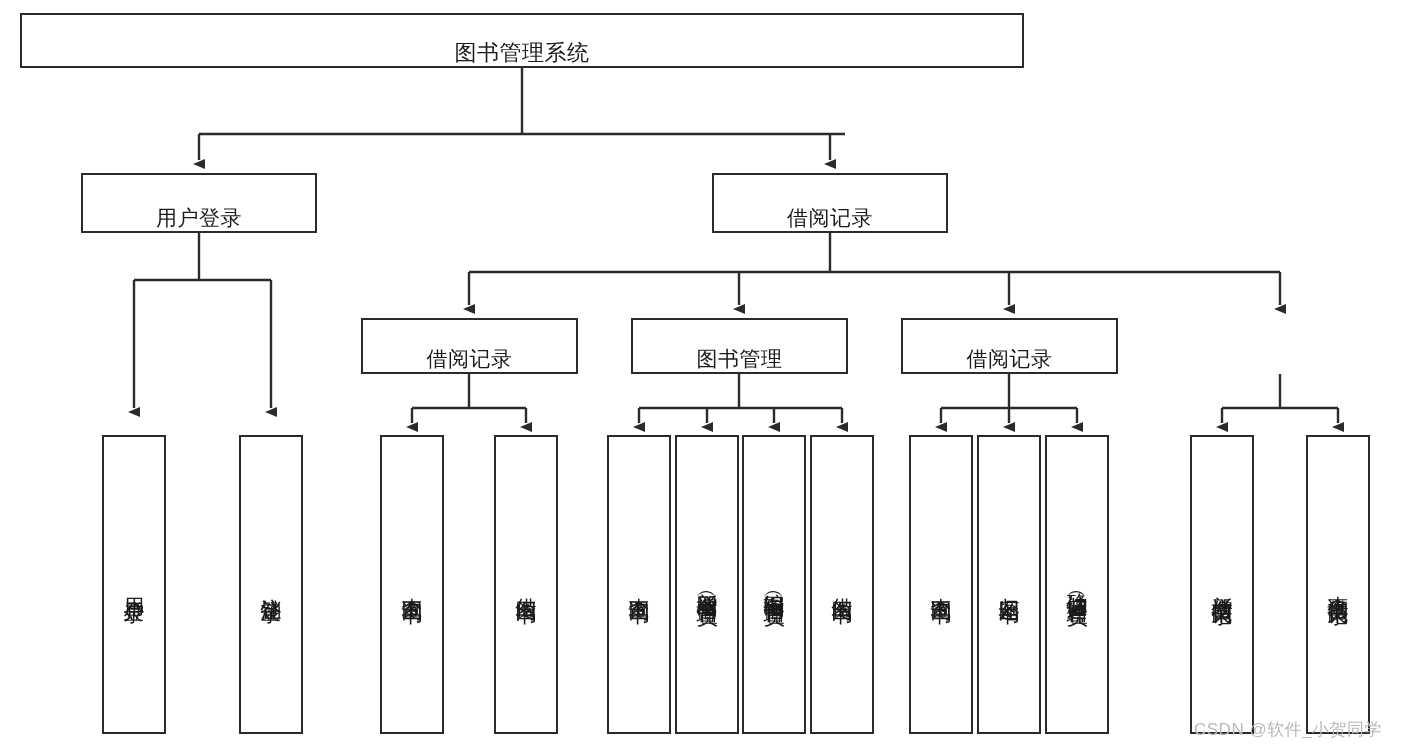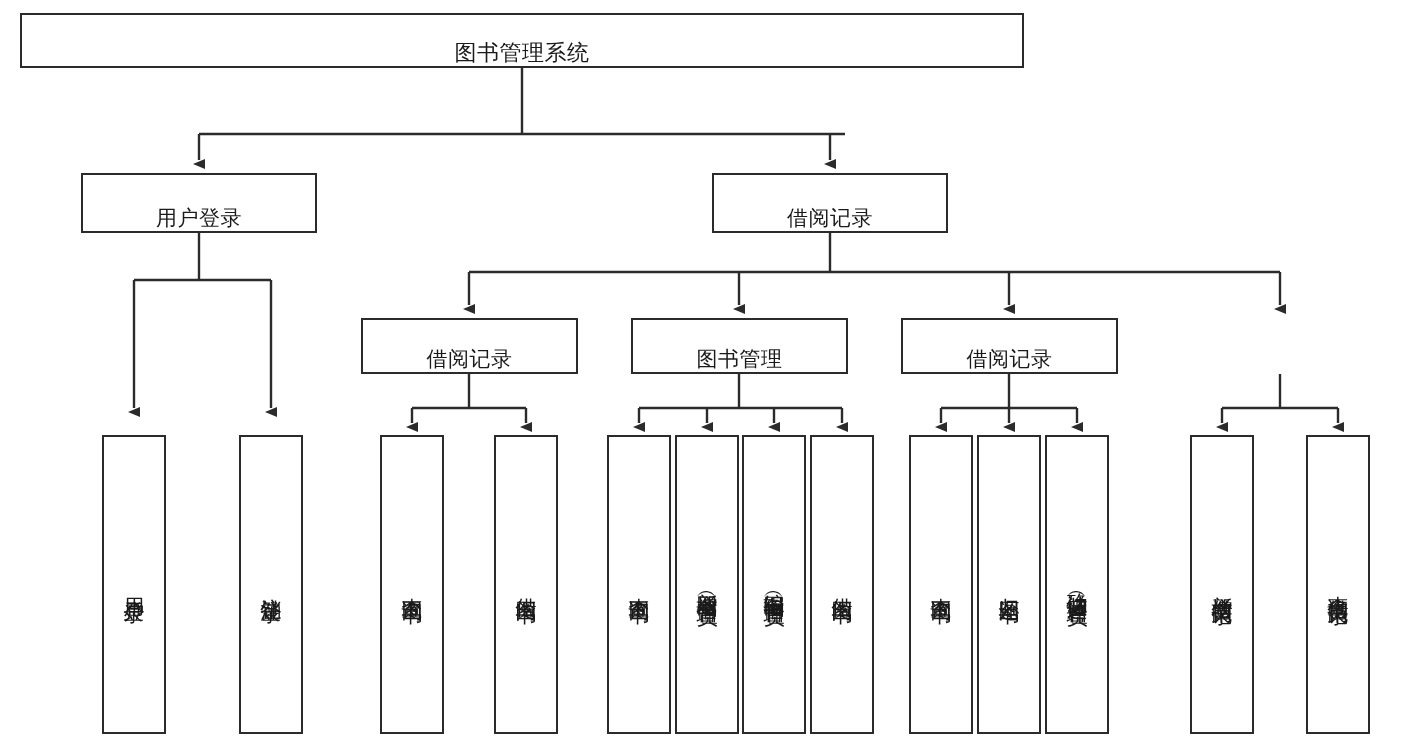--- a/index.html
+++ b/index.html
@@ -186,14 +186,15 @@
     <span class="node-label">确认归还（管理员）</span>
   </div>
 
   <div class="node vert" style="left:1190px; top:435px; width:64px; height:299px;">
     <span class="node-label">新增借阅记录</span>
   </div>
   <div class="node vert" style="left:1306px; top:435px; width:64px; height:299px;">
     <span class="node-label">查询借阅记录</span>
   </div>
 
+  <div class="watermark" style="left:1194px; top:718px;">CSDN @软件_小贺同学</div>
 
 </div>
 
 </body></html>

